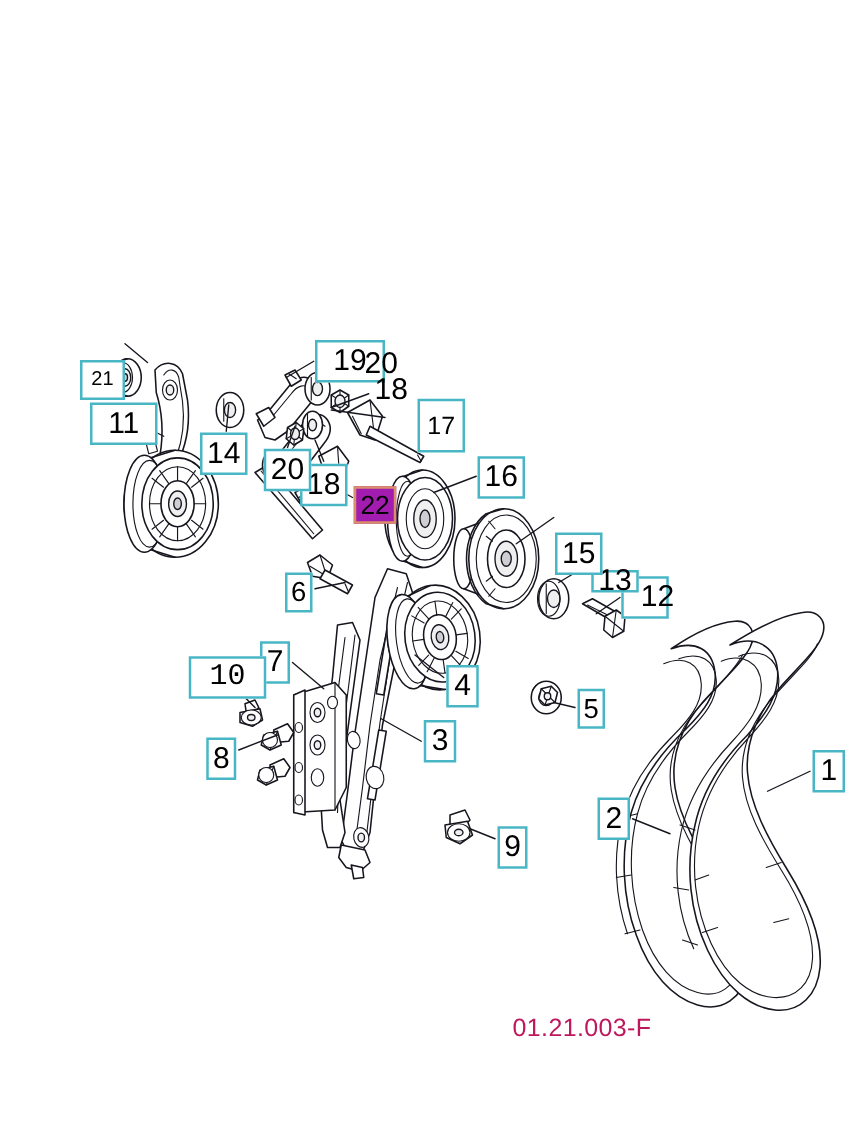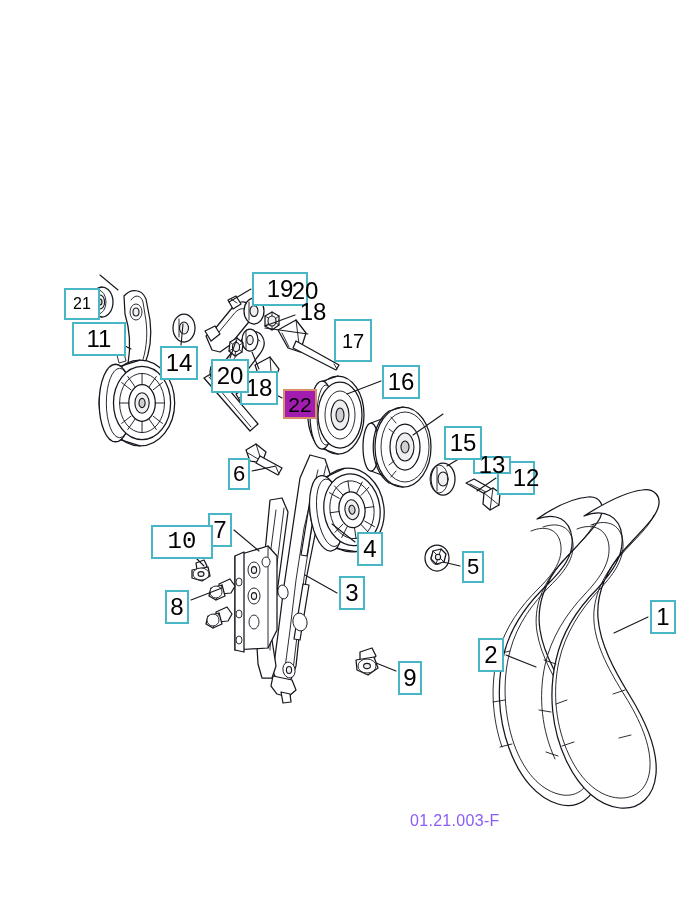--- a/index.html
+++ b/index.html
@@ -7,22 +7,22 @@
   body{width:688px;height:900px;position:relative;overflow:hidden;
        font-family:"Liberation Sans",sans-serif;}
   #stage{position:absolute;left:0;top:0;width:688px;height:900px;background:#fff;}
   #art{position:absolute;left:0;top:0;width:688px;height:900px;}
   .callout{position:absolute;display:flex;align-items:center;justify-content:center;
            box-sizing:border-box;background:#ffffff;color:#000000;
            font-family:"Liberation Sans",sans-serif;font-weight:400;line-height:1;}
   .callout.boxed{border:2px solid #49b6c6;}
   .callout.hl{border:2px solid #d98f6a;background:#a21caf;}
   .callout.plain{border:none;background:transparent;}
-  .code{position:absolute;color:#8b5cf6;font-family:"Liberation Sans",sans-serif;
-        font-size:16px;letter-spacing:.3px;white-space:nowrap;}
+  .code{position:absolute;color:#be185d;font-family:"Liberation Sans",sans-serif;
+        font-size:20px;letter-spacing:.3px;white-space:nowrap;}
 </style>
 </head>
 <body>
 
 <div id="stage">
 
   <svg id="art" viewBox="0 0 688 900">
     <defs>
       <style>
         .ln{fill:none;stroke:#16161f;stroke-width:1.25;stroke-linejoin:round;stroke-linecap:round;}

